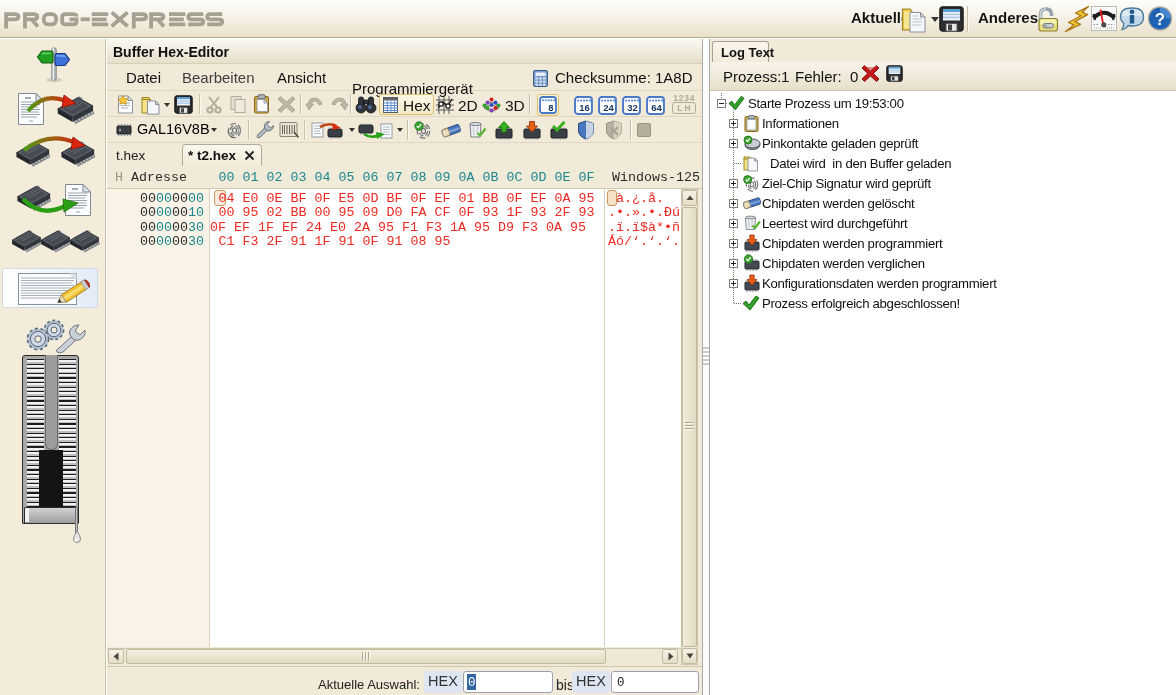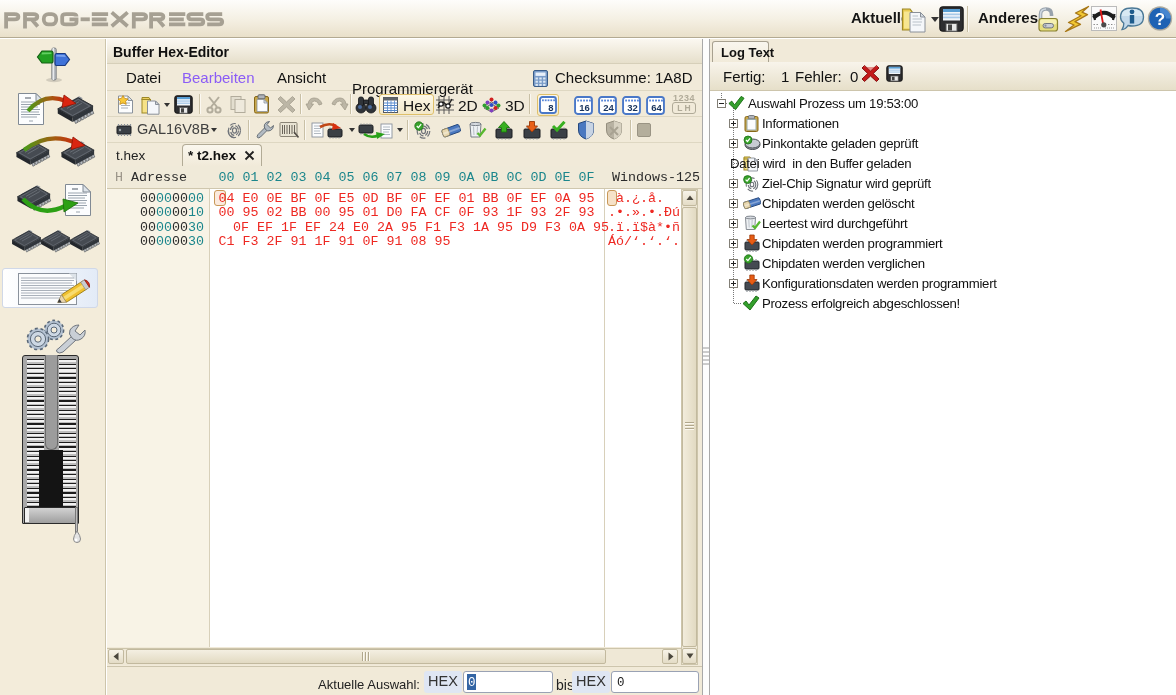--- a/index.html
+++ b/index.html
@@ -213,21 +213,21 @@
 <div class="abs" style="left:75px;top:507px;width:2.5px;height:27px;background:#bdbdbd;border:0.5px solid #777"></div>
 <svg class="abs" style="left:69px;top:530px" width="16" height="18" viewBox="0 0 16 18">
   <path d="M8 1 Q11.5 6 11.5 9 A3.5 3.5 0 1 1 4.5 9 Q4.5 6 8 1 Z" fill="#e4e4e4" stroke="#8a8a8a" stroke-width="1"></path>
   <circle cx="7" cy="10" r="1.4" fill="#fff"></circle>
 </svg>
 
 <div class="abs" style="left:107px;top:39px;width:595px;height:25px;background:linear-gradient(#fbf8f1,#e6dfcb);border-bottom:1px solid #d6cfb9"></div>
 <div class="abs" style="left:113px;top:44px;font-size:14px;font-weight:bold;color:#0f0f0f">Buffer Hex-Editor</div>
 <div class="abs" style="left:107px;top:64px;width:595px;height:27px;border-bottom:1px solid #ded7c2"></div>
 <div class="abs" style="left:126px;top:69px;font-size:15px;color:#111">Datei</div>
-<div class="abs" style="left:182px;top:69px;font-size:15px;color:#8b5cf6">Bearbeiten</div>
+<div class="abs" style="left:182px;top:69px;font-size:15px;color:#404040">Bearbeiten</div>
 <div class="abs" style="left:277px;top:69px;font-size:15px;color:#111">Ansicht</div>
 <div class="abs" style="left:352px;top:80px;font-size:15px;color:#111">Programmiergerät</div>
 <svg class="abs" style="left:533px;top:70px" width="15" height="17" viewBox="0 0 15 17">
   <rect x="0.5" y="0.5" width="14" height="16" rx="1.5" fill="#7a9cc8" stroke="#3a5c88"></rect>
   <rect x="2.5" y="2.5" width="10" height="3.4" fill="#e8f0fa"></rect>
   <g fill="#dce8f4">
       <rect x="2.5" y="7.5" width="2.4" height="2"></rect>
       <rect x="6.3" y="7.5" width="2.4" height="2"></rect>
       <rect x="10.1" y="7.5" width="2.4" height="2"></rect>
       <rect x="2.5" y="10.7" width="2.4" height="2"></rect>
@@ -407,21 +407,21 @@
 <div class="abs" style="left:672px;top:102px;width:24px;height:12px;border:1.4px solid #b0aa98;border-radius:3px;font-size:8.5px;font-weight:bold;color:#b0aa98;text-align:center;line-height:10px">L H</div>
 
 <div class="abs" style="left:107px;top:117px;width:595px;height:26px;border-bottom:1px solid #ded7c2"></div>
 <svg class="abs" style="left:115px;top:123px" width="18" height="14" viewBox="0 0 18 14">
   <rect x="2" y="3" width="14" height="8" rx="1" fill="#3a3f45" stroke="#1a1d20"></rect>
   <g stroke="#8a9096" stroke-width="1.2">
       <path d="M3.5 1 V3 M6.5 1 V3 M9.5 1 V3 M12.5 1 V3 M15.5 1 V3 M3.5 11 V13 M6.5 11 V13 M9.5 11 V13 M12.5 11 V13 M15.5 11 V13"></path>
     </g>
   <circle cx="5" cy="7" r="1.2" fill="#9aa0a6"></circle>
 </svg>
-<div class="abs" style="left:137px;top:121px;font-size:14.5px;color:#404040">GAL16V8B</div>
+<div class="abs" style="left:137px;top:121px;font-size:14.5px;color:#000000">GAL16V8B</div>
 <svg class="abs" style="left:210px;top:127px" width="8" height="6">
     <path d="M1 1 L7 1 L4 5 Z" fill="#333"></path>
   </svg>
 <svg class="abs" style="left:226px;top:122px" width="17" height="17" viewBox="0 0 17 17">
   <g fill="none" stroke="#70747a" stroke-width="1.2">
     <ellipse cx="8.5" cy="8.5" rx="2" ry="2.6"></ellipse>
     <ellipse cx="8.5" cy="8.5" rx="4" ry="4.8" stroke-dasharray="5 2"></ellipse>
     <ellipse cx="8.5" cy="8.5" rx="6" ry="7" stroke-dasharray="6 2.5"></ellipse>
     <path d="M8.5 16 Q2.5 15 2 8.5"></path>
   </g>
@@ -545,22 +545,22 @@
 
 <div class="abs" style="left:107px;top:189px;width:574px;height:458px;background:#fff"></div>
 <div class="abs" style="left:107px;top:189px;width:103px;height:458px;background:#f8f3e6;border-right:1px solid #d8d0ba"></div>
 <div class="abs" style="left:604px;top:189px;width:1px;height:458px;background:#d8d0ba"></div>
 <div class="abs mono" style="left:140px;top:191px"><span class="dk">00</span><span class="teal">00</span><span class="dk">00</span><span class="teal">00</span></div>
 <div class="abs mono" style="left:140px;top:205.4px"><span class="dk">00</span><span class="teal">00</span><span class="dk">00</span><span class="teal">10</span></div>
 <div class="abs mono" style="left:140px;top:219.8px"><span class="dk">00</span><span class="teal">00</span><span class="dk">00</span><span class="teal">30</span></div>
 <div class="abs mono" style="left:140px;top:234.2px"><span class="dk">00</span><span class="teal">00</span><span class="dk">00</span><span class="teal">30</span></div>
 <div class="abs" style="left:214px;top:189.5px;width:12px;height:16px;border:1px solid #c89858;border-radius:3px;background:#fbeade"></div>
 <div class="abs mono red" style="left:218.5px;top:191px">04 E0 0E BF 0F E5 0D BF 0F EF 01 BB 0F EF 0A 95</div>
-<div class="abs mono red" style="left:218.5px;top:205.4px">00 95 02 BB 00 95 01 D0 FA CF 0F 93 1F 93 2F 93</div>
-<div class="abs mono red" style="left:233px;top:219.8px">0F EF 1F EF 24 E0 2A 95 F1 F3 1A 95 D9 F3 0A 95</div>
+<div class="abs mono red" style="left:218.5px;top:205.4px">00 95 02 BB 00 95 09 D0 FA CF 0F 93 1F 93 2F 93</div>
+<div class="abs mono red" style="left:210px;top:219.8px">0F EF 1F EF 24 E0 2A 95 F1 F3 1A 95 D9 F3 0A 95</div>
 <div class="abs mono red" style="left:218.5px;top:234.2px">C1 F3 2F 91 1F 91 0F 91 08 95</div>
 <div class="abs" style="left:607px;top:189.5px;width:10px;height:16px;border:1px solid #c89858;border-radius:3px;background:#f6e2c8"></div>
 <div class="abs mono red" style="left:608px;top:191px;width:57px;overflow:hidden"> à.¿.å.¿.</div>
 <div class="abs mono red" style="left:608px;top:205.4px;width:73px;overflow:hidden">.•.».•.Ðú</div>
 <div class="abs mono red" style="left:608px;top:219.8px;width:73px;overflow:hidden">.ï.ï$à*•ñ</div>
 <div class="abs mono red" style="left:608px;top:234.2px;width:73px;overflow:hidden">Áó/‘.‘.‘.</div>
 
 <div class="abs" style="left:681px;top:189px;width:17px;height:476px;background:#efe8d6;border:1px solid #cdc5ab"></div>
 <div class="abs" style="left:682px;top:190px;width:15px;height:16px;background:linear-gradient(#f7f3e8,#e4dcc6);border:1px solid #c2b99e;border-radius:2px"></div>
 <svg class="abs" style="left:686px;top:195px" width="8" height="6">
@@ -589,35 +589,35 @@
       <path d="M1.5 0 V9 M4.5 0 V9 M7.5 0 V9"></path>
       <path d="M2.5 0 V9 M5.5 0 V9 M8.5 0 V9" stroke="#fbf8f0"></path>
     </g>
   </svg>
 <div class="abs" style="left:662px;top:649px;width:16px;height:15px;background:linear-gradient(#f7f3e8,#e4dcc6);border:1px solid #c2b99e;border-radius:2px"></div>
 <svg class="abs" style="left:668px;top:652px" width="6" height="9">
     <path d="M0.5 0.5 L0.5 8.5 L5.5 4.5 Z" fill="#4a463c"></path>
   </svg>
 
 <div class="abs" style="left:107px;top:666px;width:595px;height:29px;background:#f1ead8;border-top:1px solid #cdc5ad"></div>
-<div class="abs" style="left:318px;top:677px;width:102px;text-align:right;font-size:13px;color:#222">Aktuelle Auswahl:</div>
+<div class="abs" style="left:318px;top:677px;width:102px;text-align:center;font-size:13px;color:#222">Aktuelle Auswahl:</div>
 <div class="abs" style="left:424px;top:671px;width:38px;height:22px;background:#dfe6f3;border-radius:3px;font-size:14.5px;color:#333;text-align:center;line-height:21px">HEX</div>
 <div class="abs" style="left:463px;top:671px;width:90px;height:22px;background:#fff;border:1px solid #9aa2b4;border-radius:3px"></div>
 <div class="abs" style="left:467px;top:674px;width:9px;height:16px;background:#3465a4"></div>
 <div class="abs mono" style="left:468px;top:676px;color:#fff;font-size:12.5px">0</div>
 <div class="abs" style="left:556px;top:677px;font-size:14px;color:#222">bis</div>
 <div class="abs" style="left:572px;top:671px;width:38px;height:22px;background:#dfe6f3;border-radius:3px;font-size:14.5px;color:#333;text-align:center;line-height:21px">HEX</div>
 <div class="abs" style="left:611px;top:671px;width:88px;height:22px;background:#fff;border:1px solid #9aa2b4;border-radius:3px"></div>
 <div class="abs mono" style="left:617px;top:676px;color:#222;font-size:12.5px">0</div>
 
 <div class="abs" style="left:710px;top:39px;width:466px;height:23px;background:#f1ead9"></div>
 <div class="abs" style="left:712px;top:41px;width:57px;height:22px;background:linear-gradient(#f9f6ee,#f1ead9);border:1px solid #a8a190;border-bottom:none;border-radius:3px 3px 0 0"></div>
 <div class="abs" style="left:721px;top:45px;font-size:13px;font-weight:bold;color:#111">Log Text</div>
 <div class="abs" style="left:710px;top:62px;width:466px;height:29px;background:linear-gradient(#f8f4eb,#e6dfc9);border-bottom:1px solid #cdc5ac"></div>
-<div class="abs" style="left:723px;top:68px;font-size:15px;color:#111">Fertig:</div>
+<div class="abs" style="left:723px;top:68px;font-size:15px;color:#111">Prozess:</div>
 <div class="abs" style="left:781px;top:68px;font-size:15px;color:#111">1</div>
 <div class="abs" style="left:795px;top:68px;font-size:15px;color:#111">Fehler:</div>
 <div class="abs" style="left:850px;top:68px;font-size:15px;color:#111">0</div>
 <svg class="abs" style="left:861px;top:64px" width="19" height="19" viewBox="0 0 19 19">
   <path d="M3.5 1.5 L9.5 7 L15.5 1.5 L18 4 L12.3 9.5 L18 15 L15.5 17.5 L9.5 12 L3.5 17.5 L1 15 L6.7 9.5 L1 4 Z" fill="#c41a1a" stroke="#7a0a0a" stroke-width="0.9"></path>
   <path d="M3.5 1.5 L9.5 7 L15.5 1.5 L17 3 L3 3 Z" fill="#e05050" opacity="0.6"></path>
 </svg>
 <svg class="abs" style="left:886px;top:65px" width="17" height="17" viewBox="0 0 17 17">
   <rect x="0.8" y="0.8" width="15.4" height="15.4" rx="1.8" fill="#2d2d30" stroke="#101010"></rect>
   <rect x="2.8" y="1.8" width="11.4" height="7.2" fill="#f2f6fa"></rect>
@@ -631,21 +631,21 @@
 <div class="dotv" style="left:721px;top:93px;height:5px"></div>
 <div class="dotv" style="left:733px;top:108px;height:196px"></div>
 <div class="doth" style="left:722px;top:103px;width:5px"></div>
 <div class="doth" style="left:734px;top:163px;width:8px"></div>
 <div class="doth" style="left:734px;top:303px;width:8px"></div>
 
 <div class="exp" style="left:716.5px;top:98.5px"></div>
 <svg class="abs" style="left:727px;top:94px" width="18" height="18" viewBox="0 0 19 17">
     <use href="#gcheck"></use>
   </svg>
-<div class="abs treetxt" style="left:748px;top:96px">Auswahl Prozess um 19:53:00</div>
+<div class="abs treetxt" style="left:748px;top:96px">Starte Prozess um 19:53:00</div>
 
 <div class="exp plus" style="left:728.5px;top:118.5px"></div>
 <svg class="abs" style="left:744px;top:115px" width="15" height="17" viewBox="0 0 15 17">
   <rect x="1" y="1.5" width="13" height="15" rx="1.5" fill="#c8a84c" stroke="#886818"></rect>
   <rect x="4.5" y="0.5" width="6" height="3.4" rx="1" fill="#b0b4ba" stroke="#63676d" stroke-width="0.8"></rect>
   <rect x="3" y="4.5" width="9" height="10.5" fill="#fbfcfd" stroke="#9aa"></rect>
 </svg>
 <div class="abs treetxt" style="left:762px;top:116px">Informationen</div>
 
 <div class="exp plus" style="left:728.5px;top:138.5px"></div>
@@ -656,21 +656,21 @@
   <path d="M3 5 L4.5 6.5 L7 3.4" fill="none" stroke="#fff" stroke-width="1.2"></path>
 </svg>
 <div class="abs treetxt" style="left:762px;top:136px">Pinkontakte geladen geprüft</div>
 
 <svg class="abs" style="left:743px;top:154px" width="16" height="18" viewBox="0 0 16 18">
   <path d="M1 3 L7 3 L8.5 5.5 L1 5.5 Z" fill="#edd060" stroke="#9d8826"></path>
   <rect x="1" y="5" width="8" height="11" fill="#f6e287" stroke="#9d8826"></rect>
   <path d="M5 4 L11.5 4 L14.5 7 L14.5 17 L5 17 Z" fill="#f5f7fa" stroke="#8a9099" stroke-width="0.9"></path>
   <path d="M11.5 4 L11.5 7 L14.5 7 Z" fill="#d4dae0" stroke="#8a9099" stroke-width="0.9"></path>
 </svg>
-<div class="abs treetxt" style="left:730px;top:156px">Datei wird  in den Buffer geladen</div>
+<div class="abs treetxt" style="left:770px;top:156px">Datei wird  in den Buffer geladen</div>
 
 <div class="exp plus" style="left:728.5px;top:178.5px"></div>
 <svg class="abs" style="left:743px;top:175px" width="17" height="17" viewBox="0 0 17 17">
   <g fill="none" stroke="#70747a" stroke-width="1.1">
     <ellipse cx="9" cy="9.5" rx="1.8" ry="2.3"></ellipse>
     <ellipse cx="9" cy="9.5" rx="3.8" ry="4.4" stroke-dasharray="5 2"></ellipse>
     <ellipse cx="9" cy="9.5" rx="5.8" ry="6.6" stroke-dasharray="6 2.5"></ellipse>
   </g>
   <circle cx="4.6" cy="4.6" r="4" fill="#3aa42c" stroke="#1e7018" stroke-width="0.8"></circle>
   <path d="M2.6 4.6 L4.1 6.1 L6.6 3" fill="none" stroke="#fff" stroke-width="1.2"></path>

